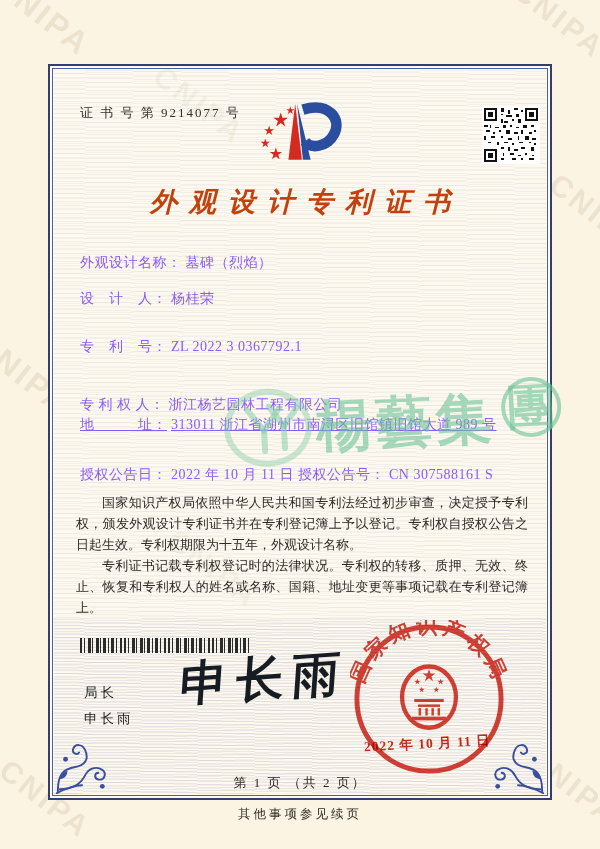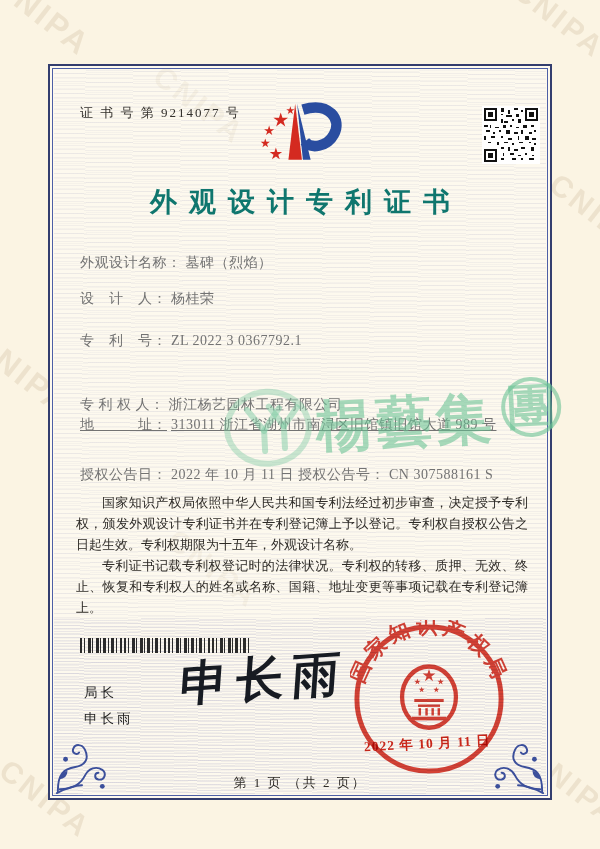--- a/index.html
+++ b/index.html
@@ -29,26 +29,26 @@
      background:repeating-linear-gradient(1deg,rgba(112,112,172,.13) 0 1px,transparent 1px 3px);}
   .wm.in1{left:96px;top:22px;font-size:30px;transform:rotate(38deg);color:rgba(168,136,92,.08);}
   .wm.in2{left:110px;top:486px;font-size:30px;transform:rotate(38deg);color:rgba(168,136,92,.07);}
 
   .cert-no{position:absolute;left:30px;top:38px;font-size:13px;color:#33302c;letter-spacing:2px;}
 
   .logo{position:absolute;left:192px;top:32px;width:116px;height:82px;}
   .qr{position:absolute;left:432px;top:40px;width:54px;height:54px;background:#fff;padding:2px;}
 
   .title{position:absolute;left:0;top:118px;width:100%;margin:0;text-align:center;
-         font-size:27px;font-weight:bold;color:#0f766e;letter-spacing:12px;text-indent:12px;}
-
-  .frow{position:absolute;left:30px;width:452px;font-size:14px;color:#737373;
+         font-size:27px;font-weight:bold;color:#c2410c;letter-spacing:12px;text-indent:12px;font-style:italic;}
+
+  .frow{position:absolute;left:30px;width:452px;font-size:14px;color:#8b5cf6;
         letter-spacing:.5px;white-space:nowrap;}
   .frow .fvalue{margin-left:4px;}
-  .r1{top:188px;} .r2{top:224px;} .r3{top:266px;} .r4{top:296px;}
+  .r1{top:188px;} .r2{top:224px;} .r3{top:272px;} .r4{top:296px;}
   .r5{top:330px;} .r6{top:350px;text-decoration:underline;} .r7{top:400px;}
   .g2{}
 
   .bodytext{position:absolute;left:26px;top:426px;width:452px;font-size:13px;
             line-height:21px;color:#2d2a26;text-align:justify;}
   .bodytext p{margin:0;text-indent:2em;}
 
   .barcode{position:absolute;left:30px;top:572px;width:172px;height:15px;
      background:repeating-linear-gradient(90deg,
        #2b2b2b 0 2px,transparent 2px 4px,#2b2b2b 4px 5px,transparent 5px 8px,
@@ -247,13 +247,14 @@
       <rect x="32" y="67" width="36" height="4"></rect>
       <rect x="33" y="73" width="4" height="12"></rect>
       <rect x="44" y="73" width="4" height="12"></rect>
       <rect x="54" y="73" width="4" height="12"></rect>
       <rect x="64" y="73" width="4" height="12"></rect>
       <rect x="22" y="87" width="56" height="6"></rect>
     </g>
   </svg>
   <div class="seal-date">2022 年 10 月 11 日</div>
 
+  <div class="note">其他事项参见续页</div>
 </div>
 
 </body></html>

